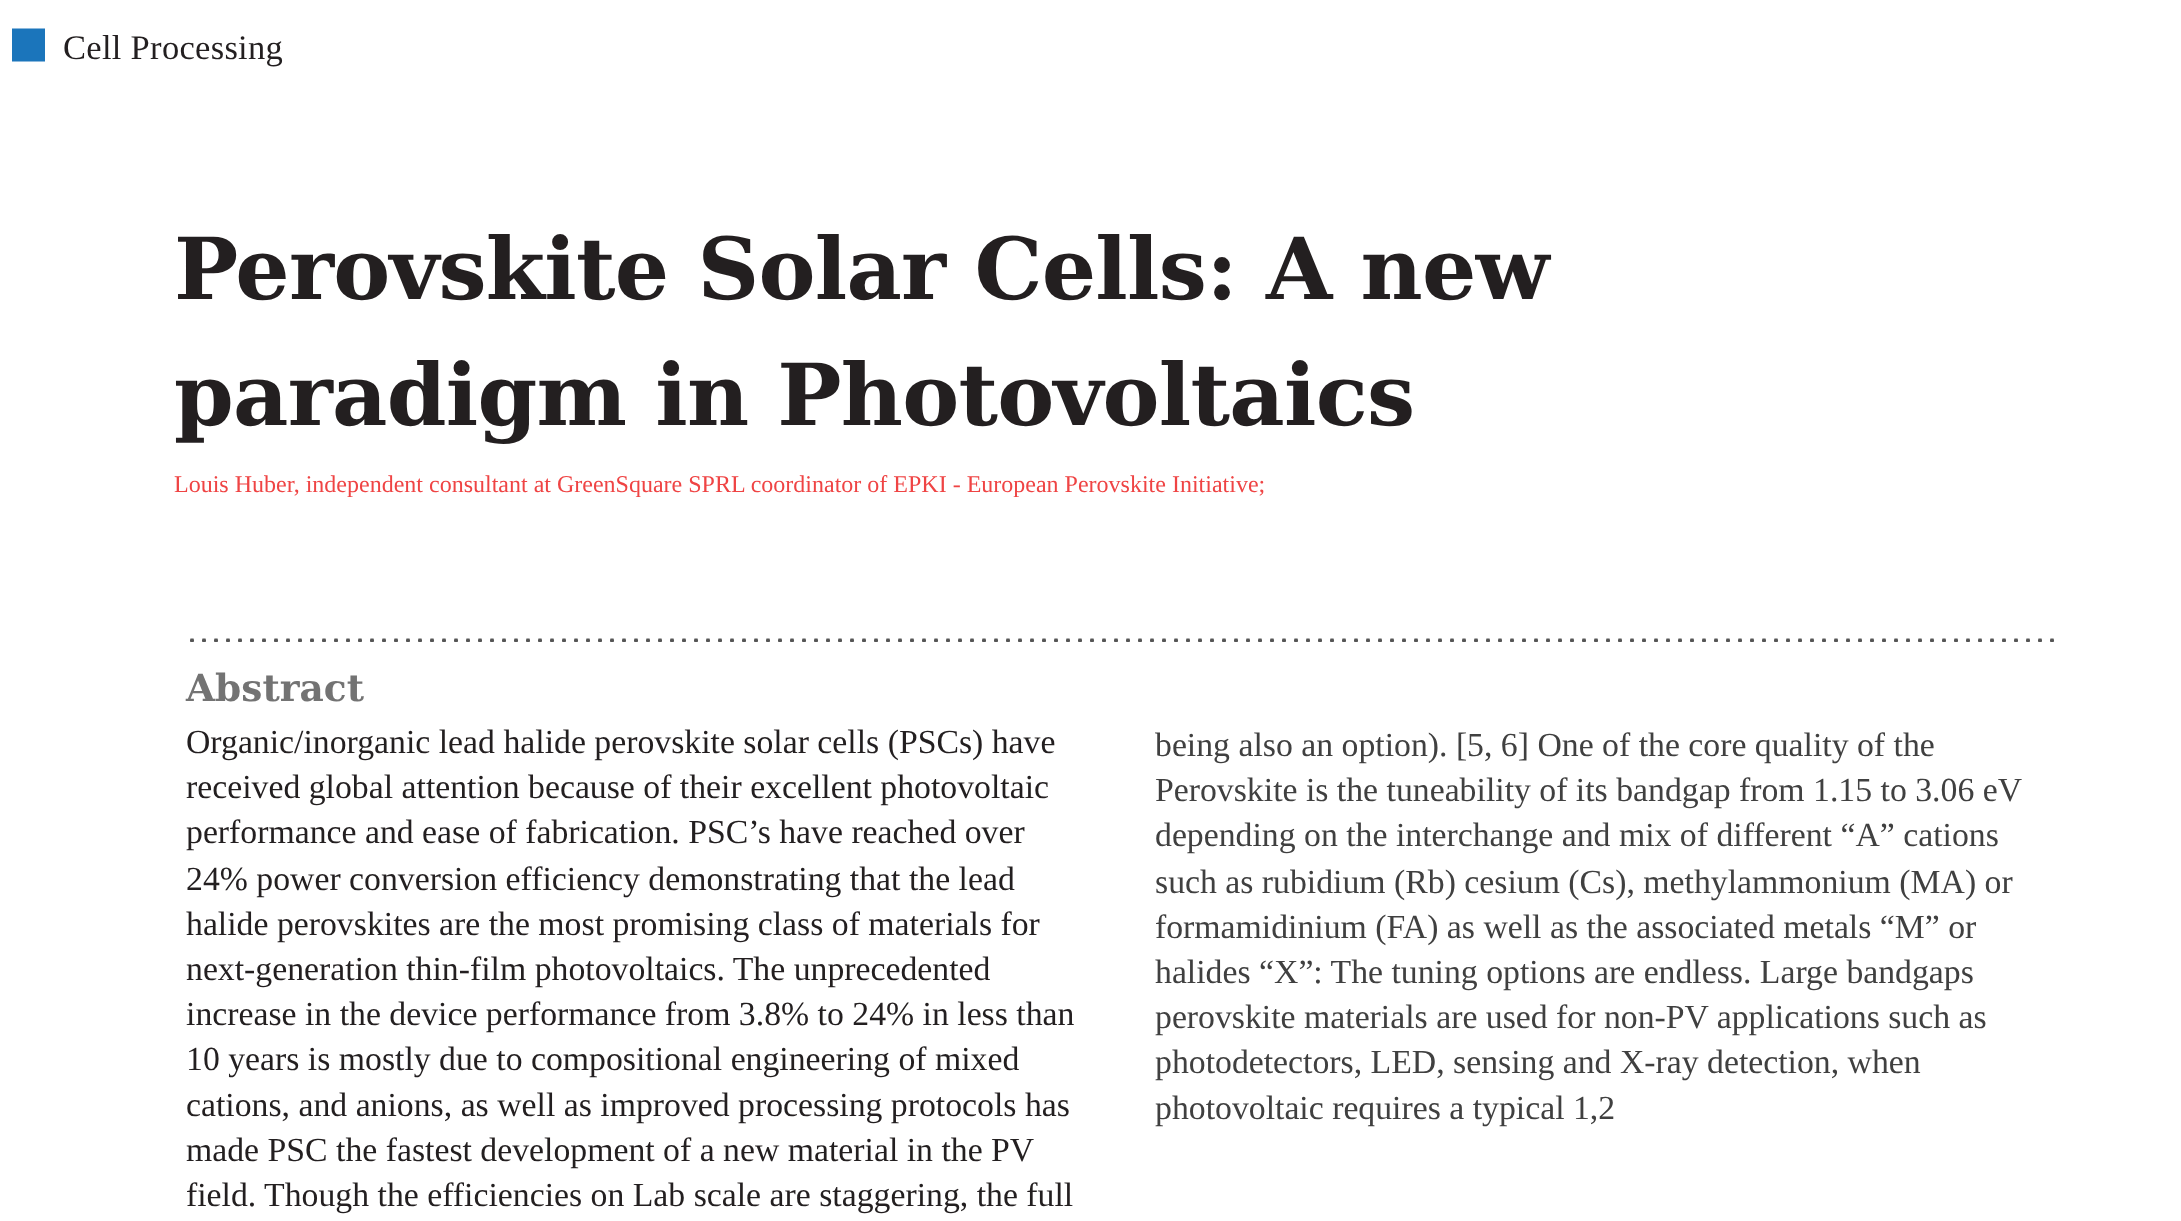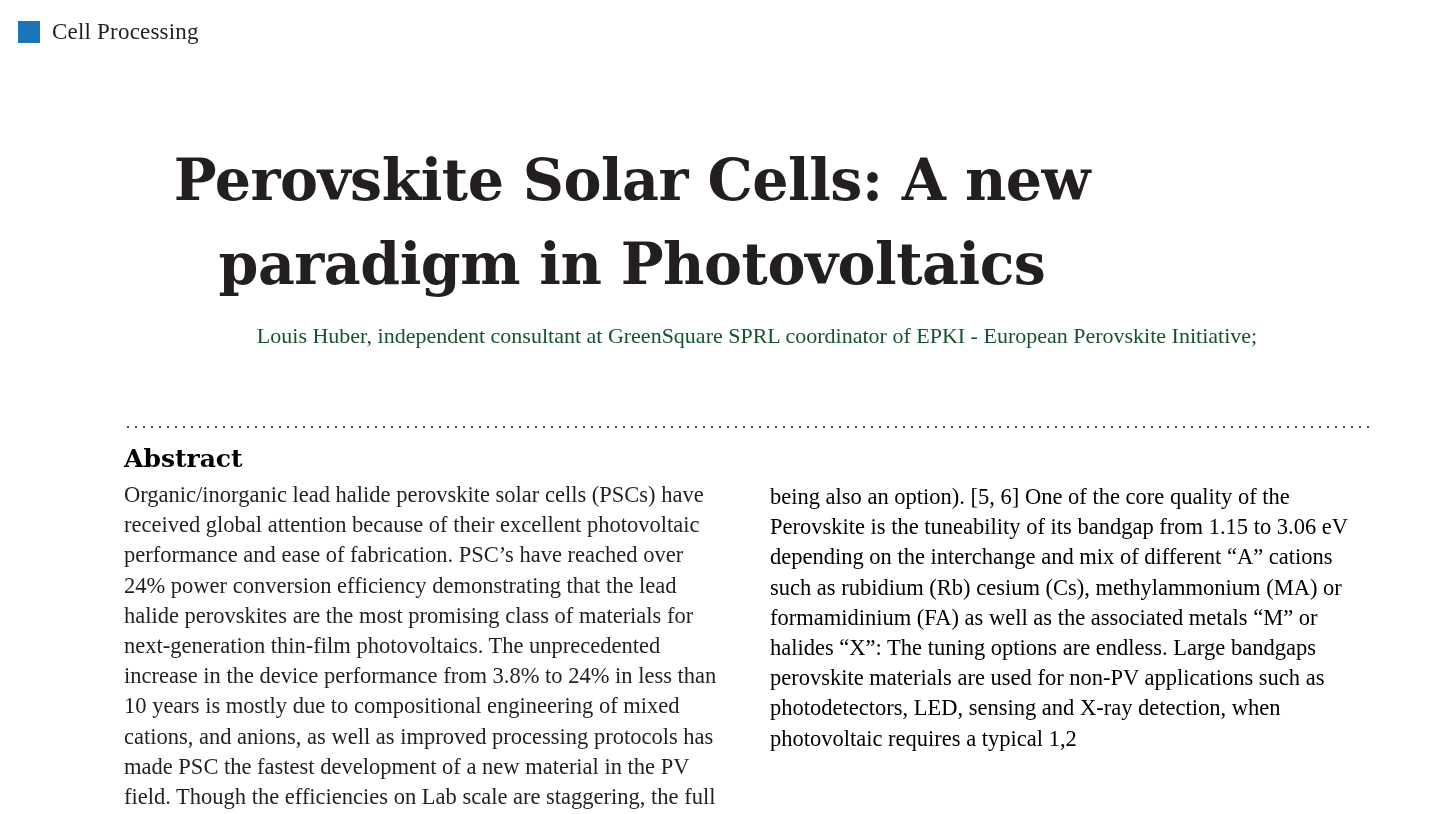--- a/index.html
+++ b/index.html
@@ -20,63 +20,62 @@
     position: relative;
     width: 1454px;
     height: 814px;
     box-sizing: border-box;
   }
 
   
   .runhead {
     position: absolute;
     top: 19px;
-    left: 18px;
+    left: 8px;
     display: flex;
-    align-items: center;
+    align-items: flex-start;
   }
   .runhead-square {
     width: 22px;
     height: 22px;
     background: #1b75bb;
     display: inline-block;
   }
   .runhead-text {
     margin-left: 12px;
     font-family: "Liberation Serif", serif;
     font-size: 23px;
     color: #231f20;
     letter-spacing: 0.2px;
     white-space: nowrap;
   }
 
   
   .content {
     position: absolute;
-    left: 132px;
+    left: 116px;
     top: 138px;
     width: 1250px;
-    text-align: center;
   }
   .title {
     font-family: "DejaVu Serif", serif;
     font-weight: bold;
     font-size: 57px;
     line-height: 84px;
     letter-spacing: -0.5px;
     color: #231f20;
     margin: 0;
     width: 1000px;
   }
   .authors {
-    margin-top: 16px;
+    margin-top: 4px;
     font-family: "Liberation Serif", serif;
-    font-size: 22px;
+    font-size: 16px;
     line-height: 27px;
-    color: #14532d;
+    color: #ef4444;
     width: 1250px;
   }
   .authors div {
     white-space: nowrap;
   }
 
   
   .dotted-rule {
     position: absolute;
     left: 124px;
@@ -90,21 +89,21 @@
   }
 
   
   .abstract-heading {
     position: absolute;
     left: 124px;
     top: 444px;
     font-family: "DejaVu Serif", serif;
     font-weight: bold;
     font-size: 25px;
-    color: #000000;
+    color: #737373;
   }
 
   .columns {
     position: absolute;
     left: 124px;
     top: 480px;
     width: 1250px;
     display: flex;
     gap: 42px;
   }
@@ -112,21 +111,21 @@
     width: 604px;
   }
   .col p {
     margin: 0;
     font-family: "Liberation Serif", serif;
     font-size: 22.5px;
     line-height: 30.2px;
     color: #231f20;
   }
   .col.right p {
-    color: #000000;
+    color: #404040;
   }
   .col.right {
     padding-top: 2px;
   }
 </style>
 </head>
 <body>
 
 <div class="page">
 

